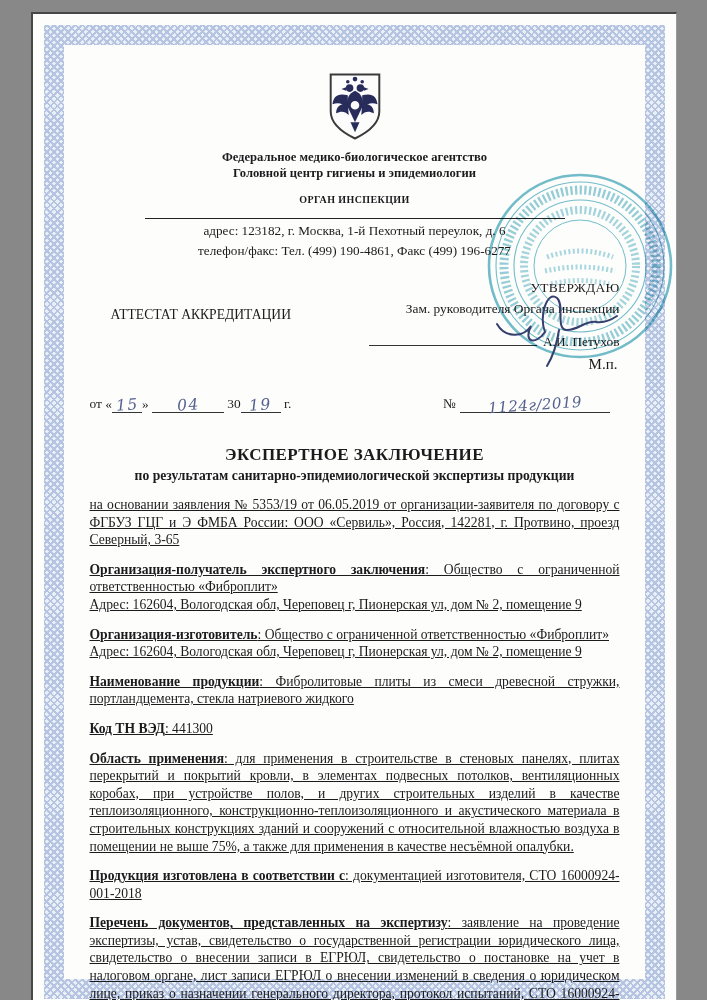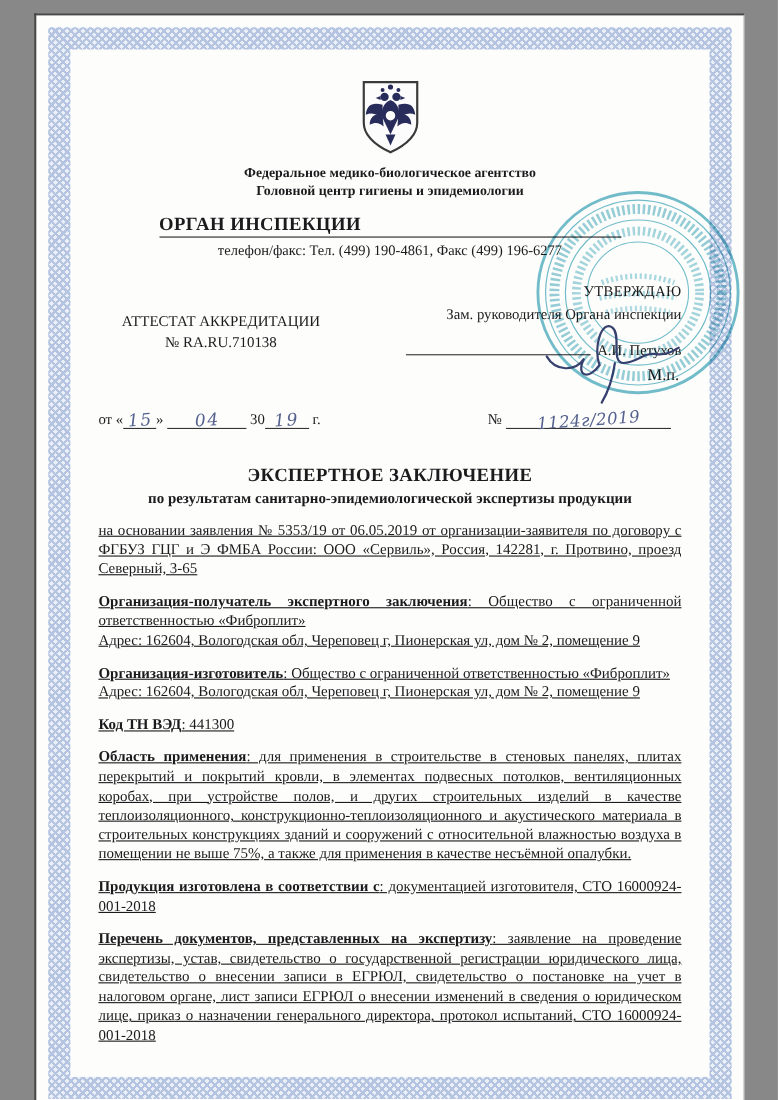--- a/index.html
+++ b/index.html
@@ -19,23 +19,23 @@
       repeating-linear-gradient(45deg,#b4c4e1 0 2px,rgba(255,255,255,0) 2px 5px),
       repeating-linear-gradient(-45deg,#b4c4e1 0 2px,rgba(255,255,255,0) 2px 5px),
       #e9eef7;
   }
   .frame-inner{position:absolute;inset:31px;background:#fdfdfc;}
   .content{position:absolute;inset:31px;padding:0 25px 0 26px;box-sizing:border-box;}
 
   .emblem{display:block;margin:26px auto 6px auto;}
   .hdr{line-height:16px;}
   .hdr div{text-align:center;font-weight:bold;font-size:12.6px;}
-  .inspection{width:420px;margin:13px auto 0 auto;text-align:left;
-    font-weight:bold;font-size:17px;letter-spacing:.4px;
-    border-bottom:1.4px solid #222;padding-bottom:1px;}
+  .inspection{width:420px;margin:13px auto 0 auto;text-align:center;
+    font-weight:bold;font-size:10px;letter-spacing:.4px;
+    border-bottom:1.4px solid #222;padding-bottom:13px;}
   .addr{text-align:center;font-size:13.2px;line-height:17px;margin-top:3px;}
 
   .cols{display:flex;margin-top:20px;}
   .col-l{width:42%;padding-top:26px;text-align:center;font-size:13.6px;line-height:19px;}
   .col-r{width:58%;text-align:right;font-size:13.4px;line-height:18px;}
   .approve{letter-spacing:.3px;margin-bottom:3px;}
   .sig-row{margin-top:14px;white-space:nowrap;}
   .sig-line{display:inline-block;width:168px;border-bottom:1.2px solid #333;height:13px;margin-right:6px;}
   .mp{margin-top:4px;font-size:15px;padding-right:2px;}
 
@@ -93,26 +93,26 @@
       </g>
       <circle cx="35" cy="38" r="5.5" fill="#fcfcfc" stroke="#282c5a" stroke-width="1.4"></circle>
     </svg>
 
     <div class="hdr">
       <div>Федеральное медико-биологическое агентство</div>
       <div>Головной центр гигиены и эпидемиологии</div>
     </div>
 
     <div class="inspection">ОРГАН ИНСПЕКЦИИ</div>
+    <div class="addr">адрес: 123182, г. Москва, 1-й Пехотный переулок, д. 6</div>
     <div class="addr">телефон/факс: Тел. (499) 190-4861, Факс (499) 196-6277</div>
 
     <div class="cols">
       <div class="col-l">
         <div>АТТЕСТАТ АККРЕДИТАЦИИ</div>
-        <div>№ RA.RU.710138</div>
       </div>
       <div class="col-r">
         <div class="approve">УТВЕРЖДАЮ</div>
         <div>Зам. руководителя Органа инспекции</div>
         <div class="sig-row">
           <span class="sig-line"></span><span>А.И. Петухов</span>
         </div>
         <div class="mp">М.п.</div>
       </div>
     </div>
@@ -141,20 +141,23 @@
       <p class="para">
         <b>Организация-получатель экспертного заключения</b><span>: Общество с ограниченной ответственностью «Фиброплит»</span><br>
         <span>Адрес: 162604, Вологодская обл, Череповец г, Пионерская ул, дом № 2, помещение 9</span>
       </p>
 
       <p class="para">
         <b>Организация-изготовитель</b><span>: Общество с ограниченной ответственностью «Фиброплит»</span><br>
         <span>Адрес: 162604, Вологодская обл, Череповец г, Пионерская ул, дом № 2, помещение 9</span>
       </p>
 
+      <p class="para">
+        <b>Наименование продукции</b><span>: Фибролитовые плиты из смеси древесной стружки, портландцемента, стекла натриевого жидкого</span>
+      </p>
 
       <p class="para">
         <b>Код ТН ВЭД</b><span>: 441300</span>
       </p>
 
       <p class="para">
         <b>Область применения</b><span>: для применения в строительстве  в стеновых панелях, плитах перекрытий и покрытий кровли, в элементах подвесных потолков, вентиляционных коробах, при устройстве полов, и других строительных изделий в качестве теплоизоляционного, конструкционно-теплоизоляционного и акустического материала в строительных конструкциях зданий и сооружений с относительной влажностью воздуха в помещении не выше 75%, а также для применения в качестве несъёмной опалубки.</span>
       </p>
 
       <p class="para">

